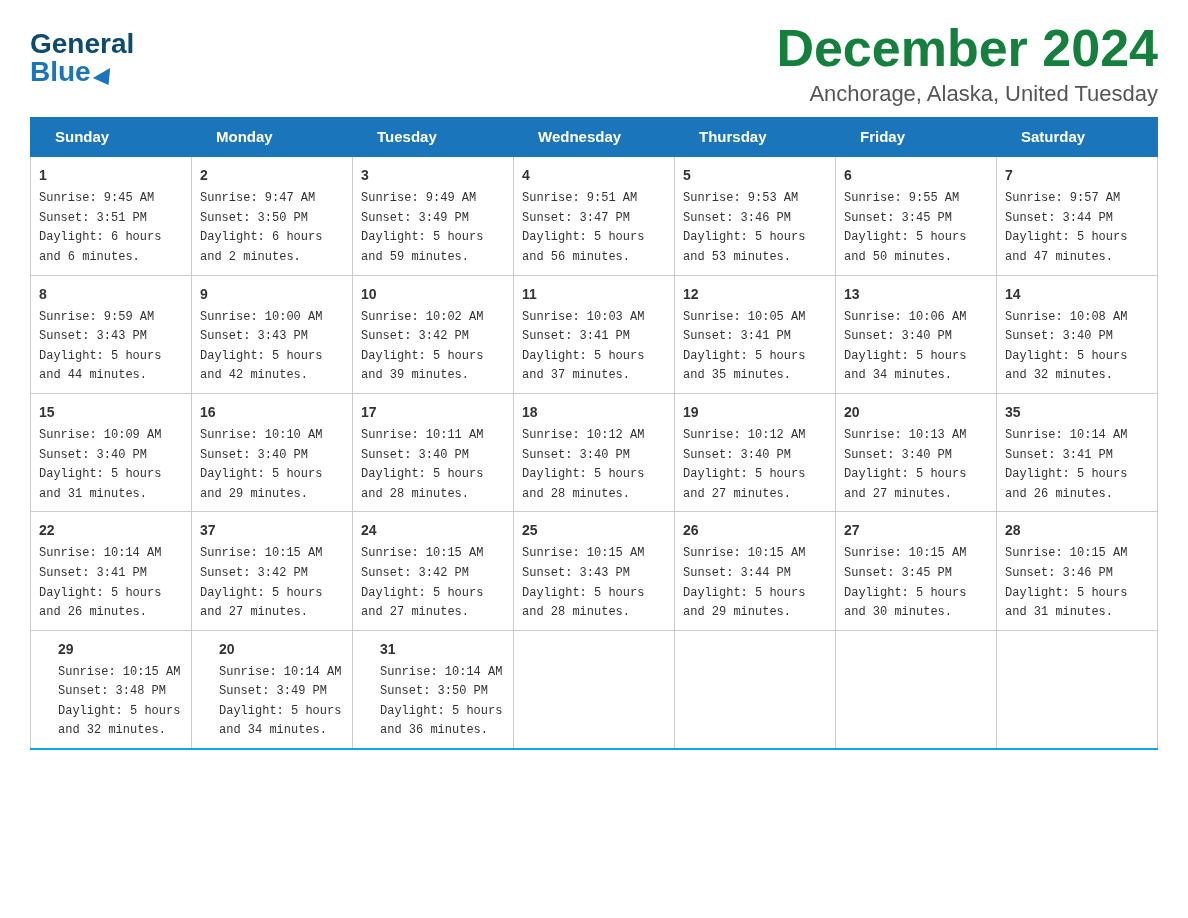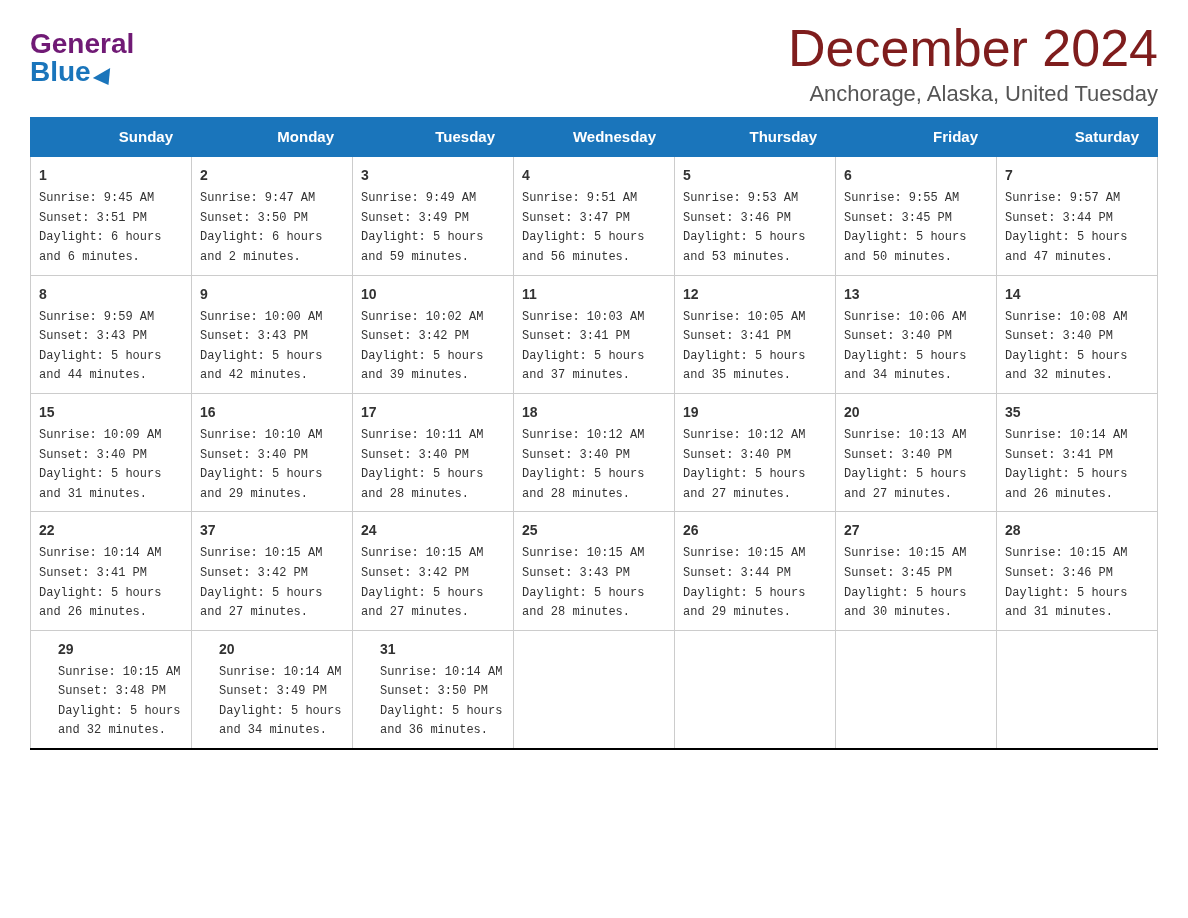--- a/index.html
+++ b/index.html
@@ -17,21 +17,21 @@
     }
     .logo {
       display: flex;
       flex-direction: column;
       align-items: flex-start;
       margin-top: 10px;
     }
     .logo-general {
       font-size: 28px;
       font-weight: bold;
-      color: #701a75;
+      color: #0c4a6e;
       line-height: 1;
     }
     .logo-blue {
       font-size: 28px;
       font-weight: bold;
       color: #1a75bb;
       line-height: 1;
       display: flex;
       align-items: flex-end;
     }
@@ -43,41 +43,41 @@
       border-top: 14px solid #1a75bb;
       margin-left: 4px;
       display: inline-block;
       transform: rotate(-30deg);
     }
     .title-section {
       text-align: right;
     }
     .month-title {
       font-size: 52px;
-      font-weight: normal;
-      color: #7f1d1d;
+      font-weight: bold;
+      color: #15803d;
       line-height: 1.1;
     }
     .location-title {
       font-size: 22px;
       color: #555;
       margin-top: 4px;
     }
     .calendar {
       width: 100%;
       border-collapse: collapse;
       margin-top: 10px;
     }
     .calendar th {
       background-color: #1a75bb;
       color: #fff;
       font-size: 15px;
       font-weight: bold;
-      padding: 10px 18px;
-      text-align: right;
+      padding: 10px 24px;
+      text-align: left;
       border: 1px solid #1a75bb;
     }
     .calendar td {
       vertical-align: top;
       border: 1px solid #ccc;
       padding: 8px;
       font-size: 12.5px;
       line-height: 1.5;
       width: 14.28%;
       min-height: 90px;
@@ -91,21 +91,21 @@
     .day-info {
       font-size: 12px;
       color: #333;
       line-height: 1.55;
       font-family: Liberation Mono, monospace;
     }
     .empty-cell {
       background: #fff;
     }
     tr:last-child td {
-      border-bottom: 2px solid #000000;
+      border-bottom: 2px solid #0ea5e9;
       padding-left: 27px;
     }
     thead tr th {
       border-top: 2px solid #1a75bb;
       border-bottom: 2px solid #1a75bb;
     }
     tbody tr td {
       border-top: 1px solid #bbb;
       border-bottom: 1px solid #bbb;
     }

